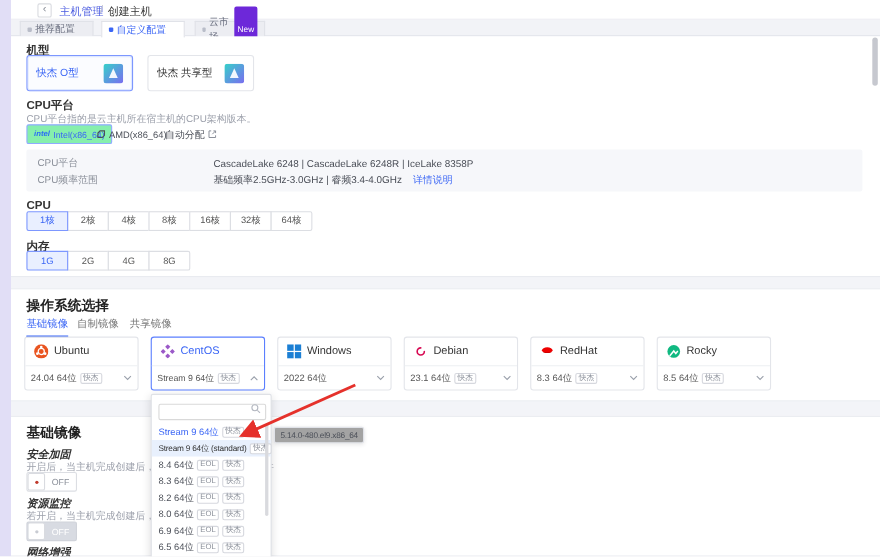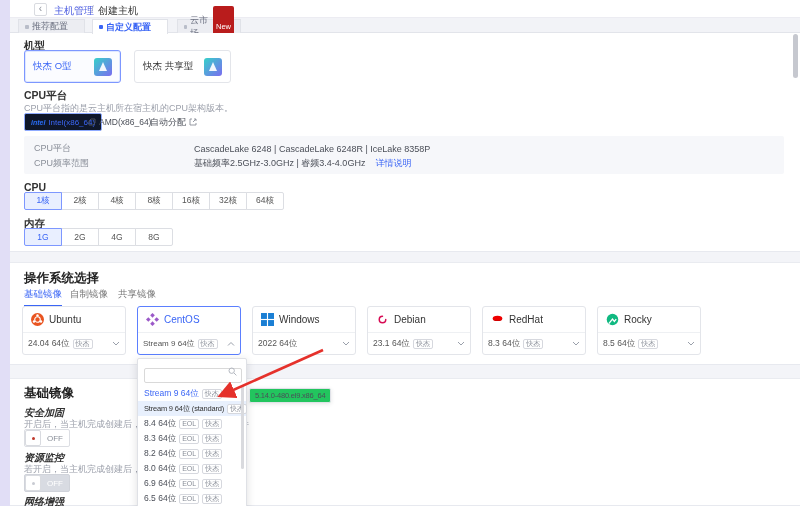--- a/index.html
+++ b/index.html
@@ -18,42 +18,42 @@
   .bc-sep  { left:81px; top:4px; font-size:10px; color:#c5c7cf; }
   .bc-cur  { left:88px; top:4px; font-size:10px; color:#333; }
 
   
   .tabbar { left:10px; top:18px; width:790px; height:15px; background:#f2f3f7; border-bottom:1px solid #e2e4ea; }
   .tab { position:absolute; top:1px; height:14px; display:flex; align-items:center; gap:3px; padding:0 6px;
          font-size:9px; color:#6b7080; background:#ecedf2; border:1px solid #e0e2e8; border-bottom:none; cursor:pointer; }
   .tab .dot { width:4px; height:4px; border-radius:1px; background:#b9bdc9; }
   .tab.active { background:#fff; color:#3b66f5; height:15px; top:1px; z-index:2; }
   .tab.active .dot { background:#3b66f5; }
-  .badge-new { background:#b91c1c; color:#fff; font-size:7.5px; border-radius:2px; padding:16px 3px; line-height:10px; }
+  .badge-new { background:#6d28d9; color:#fff; font-size:7.5px; border-radius:2px; padding:16px 3px; line-height:10px; }
 
   
   .panel { background:#fff; border-top:1px solid #e9ebf0; border-bottom:1px solid #e7e9ef; }
   .p-main { left:10px; top:33px;  width:790px; height:219px; border-top:none; }
   .p-os   { left:10px; top:262px; width:790px; height:103px; }
   .p-adv  { left:10px; top:378px; width:790px; height:128px; }
 
   .sec-label { font-size:10.5px; font-weight:bold; color:#333; }
   .big-title { font-size:12.5px; font-weight:bold; color:#222; }
   .desc { font-size:9px; color:#9ca0ab; }
 
   
   .mt-card { position:absolute; width:97px; height:33px; border:1px solid #e3e5ea; border-radius:3px; background:#fff;
              display:flex; align-items:center; justify-content:space-between; padding:0 8px; cursor:pointer; }
   .mt-card.sel { border-color:#7d97ff; background:#fbfcff; box-shadow:0 0 0 1px #dfe8ff inset; }
   .mt-name { font-size:9.5px; color:#333; }
   .mt-card.sel .mt-name { color:#3b66f5; }
 
   
   .plat-btn { position:absolute; height:18px; display:flex; align-items:center; gap:3px; padding:0 6px;
-              border:1px solid #8fabff; border-radius:2px; background:#0f172a; color:#3b66f5; font-size:8px; cursor:pointer; }
+              border:1px solid #8fabff; border-radius:2px; background:#86efac; color:#3b66f5; font-size:8px; cursor:pointer; }
   .plat-opt { position:absolute; height:18px; display:flex; align-items:center; gap:3px; font-size:8.5px; color:#4b4f58; cursor:pointer; }
   .intel-word { font-style:italic; font-weight:bold; font-size:7px; color:#2a6df5; }
 
   
   .info-box { left:24px; top:136px; width:760px; height:38px; background:#f6f7fa; border-radius:2px; padding:5px 0 0 10px; }
   .info-row { display:flex; height:15px; align-items:center; }
   .info-label { width:160px; font-size:9px; color:#8a8f99; }
   .info-value { font-size:9px; color:#4b4f58; }
   .info-link { font-size:9px; color:#3b66f5; margin-left:10px; cursor:pointer; }
 
@@ -102,21 +102,21 @@
                      font-size:8px; outline:none; }
   .dd-search svg { position:absolute; right:3px; top:3px; }
   .dd-item { height:15px; display:flex; align-items:center; gap:3px; padding:0 4px 0 6px; cursor:pointer; }
   .dd-ver { font-size:8.5px; color:#4b4f58; white-space:nowrap; }
   .dd-item.cur .dd-ver { color:#3b66f5; }
   .dd-item.hl { background:#e8f0fd; }
   .dd-item.hl .dd-ver { font-size:7.5px; letter-spacing:-0.2px; color:#333; }
   .dd-scroll { position:absolute; right:2px; top:26px; width:3px; height:84px; background:#d9dade; border-radius:2px; }
 
   
-  .tooltip { left:249px; top:388px; background:#22c55e; border:1px solid #e0e2e8; border-radius:2px;
+  .tooltip { left:249px; top:388px; background:#a3a3a3; border:1px solid #e0e2e8; border-radius:2px;
              box-shadow:0 1px 4px rgba(31,35,41,.12); padding:2px 5px; font-size:7.5px; color:#4b4f58;
              z-index:55; white-space:nowrap; letter-spacing:-0.2px; }
 
   
   .arrow-layer { left:0; top:0; width:800px; height:506px; z-index:60; pointer-events:none; }
 
   
   .page-scroll { left:793px; top:34px; width:5px; height:44px; background:#c6c8cf; border-radius:3px; z-index:70; cursor:pointer; }
 </style>
 </head>
@@ -131,21 +131,21 @@
     <span class="abs bc-link">主机管理</span>
     <span class="abs bc-sep">/</span>
     <span class="abs bc-cur">创建主机</span>
   </div>
 
   <div class="abs tabbar">
     <div class="tab" style="left:8px; width:67px;">
       <span class="dot"></span>
       <span>推荐配置</span>
     </div>
-    <div class="tab active" style="left:82px; width:76px;font-weight:bold;">
+    <div class="tab active" style="left:82px; width:76px;">
       <span class="dot"></span>
       <span>自定义配置</span>
     </div>
     <div class="tab" style="left:167px; width:64px;">
       <span class="dot"></span>
       <span>云市场</span>
       <span class="badge-new">New</span>
     </div>
   </div>
 

